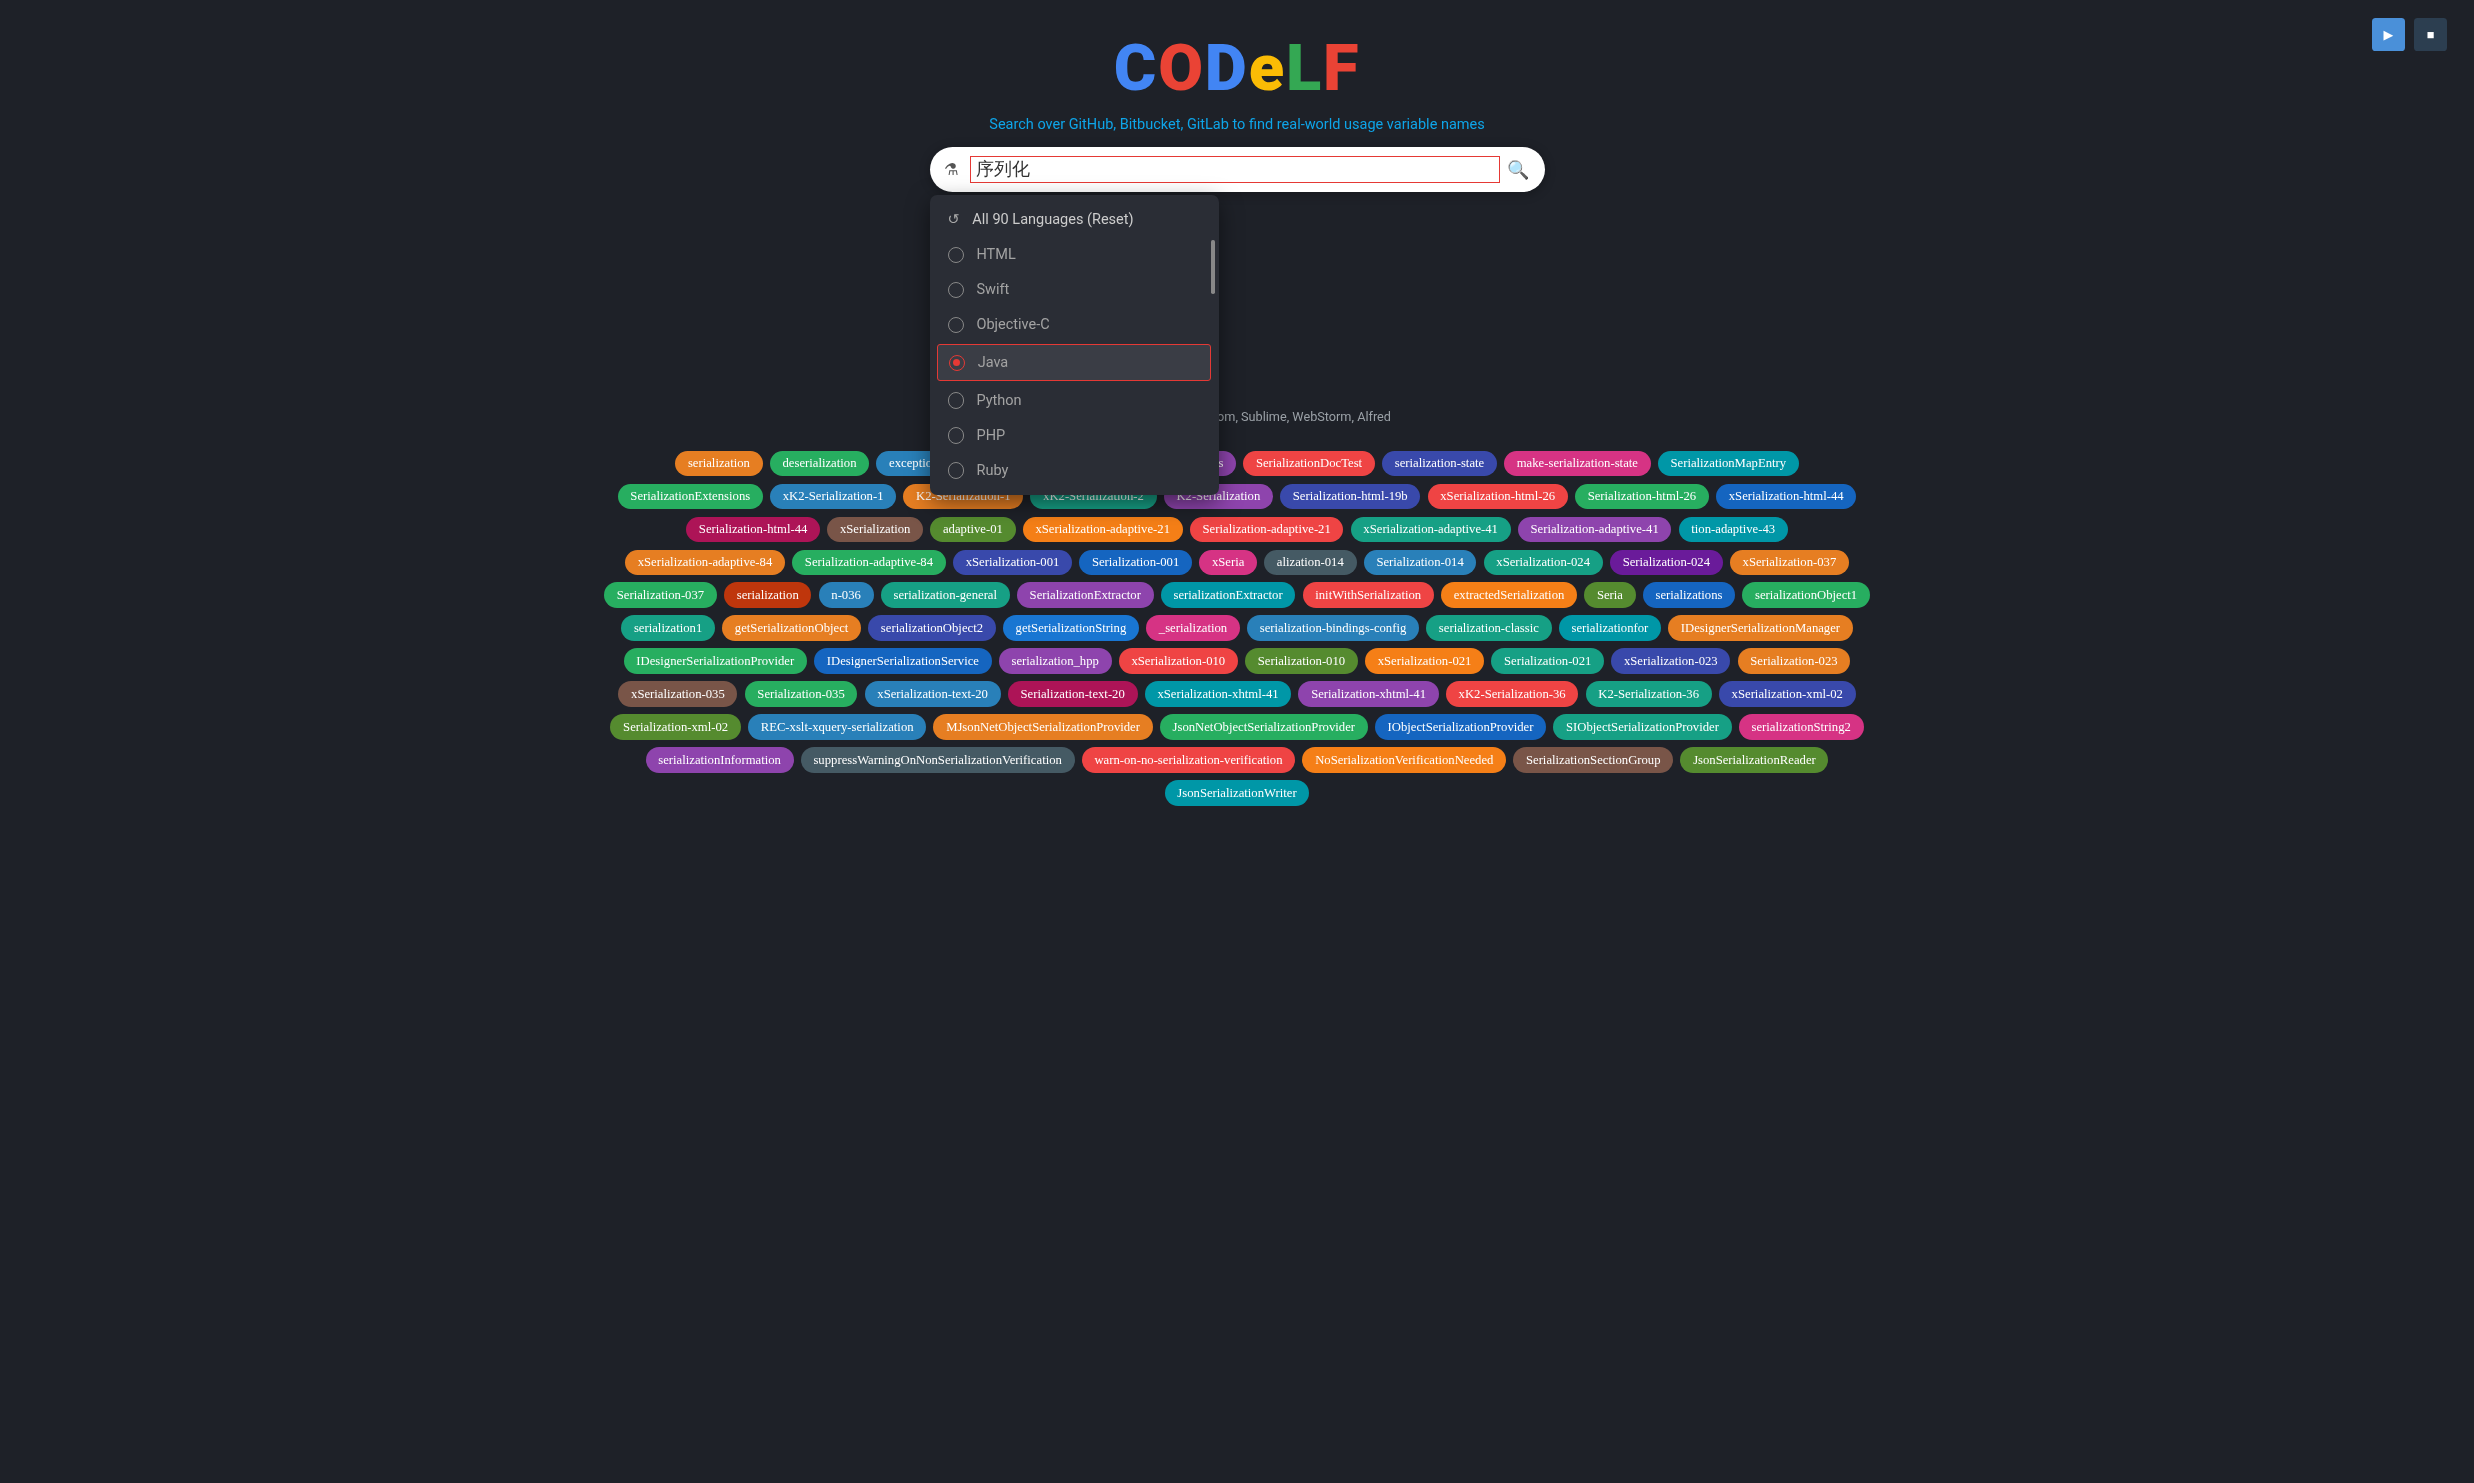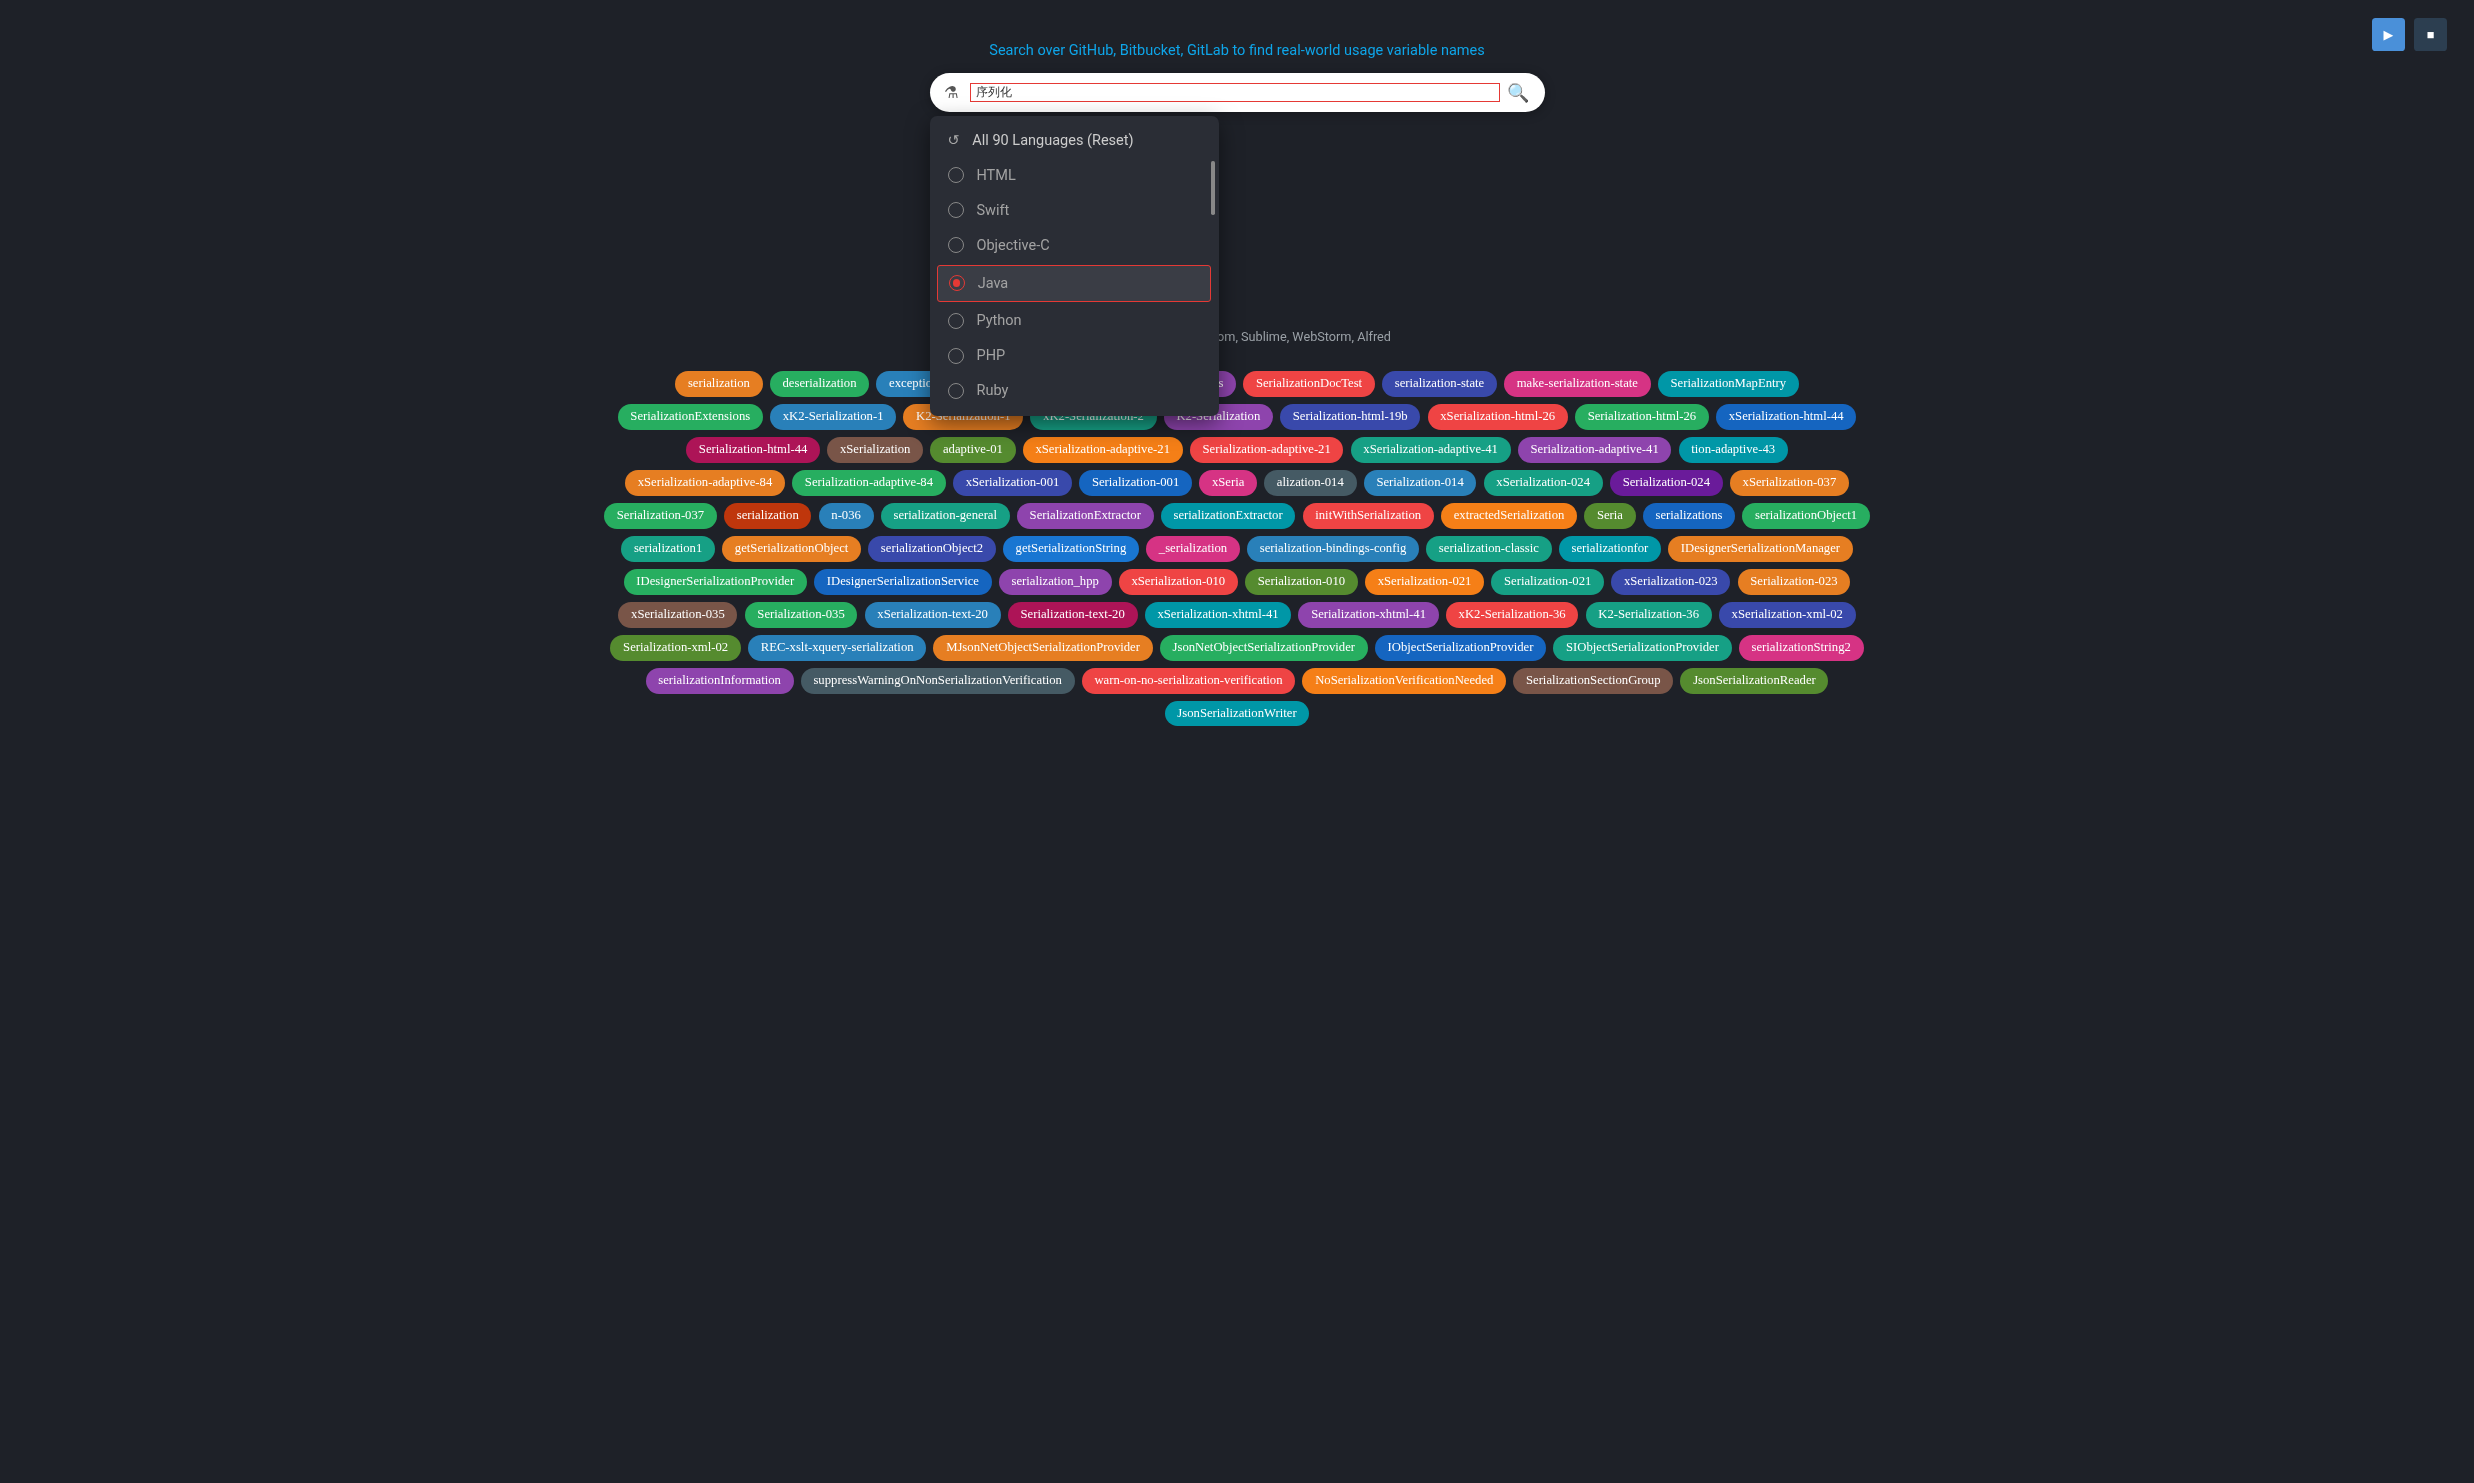--- a/index.html
+++ b/index.html
@@ -82,21 +82,21 @@
       color: #555;
       font-size: 16.3px;
       margin-right: 11px;
       cursor: pointer;
     }
 
     .search-input {
       flex: 1;
       border: none;
       outline: none;
-      font-size: 12px;
+      font-size: 18px;
       color: #333;
       background: transparent;
       border: 1.8px solid #e53935;
       padding: 1.8px 5.4px;
     }
 
     .search-icon-btn {
       color: #9aa0a6;
       font-size: 18px;
       cursor: pointer;
@@ -241,20 +241,23 @@
 </head>
 <body>
 
 <div class="page-container">
 
   <div class="top-right">
     <div class="top-icon">▶</div>
     <div class="top-icon dark">■</div>
   </div>
 
+  <div class="logo">
+    <span class="c">C</span><span class="o">O</span><span class="d">D</span><span class="e">e</span><span class="l">L</span><span class="f">F</span>
+  </div>
 
   <div class="subtitle">Search over GitHub, Bitbucket, GitLab to find real-world usage variable names</div>
 
   <div class="search-wrapper">
     <div class="search-bar">
       <span class="filter-icon">⚗</span>
       <input class="search-input" type="text" value="序列化" style="">
       <span class="search-icon-btn">🔍</span>
     </div>
 

